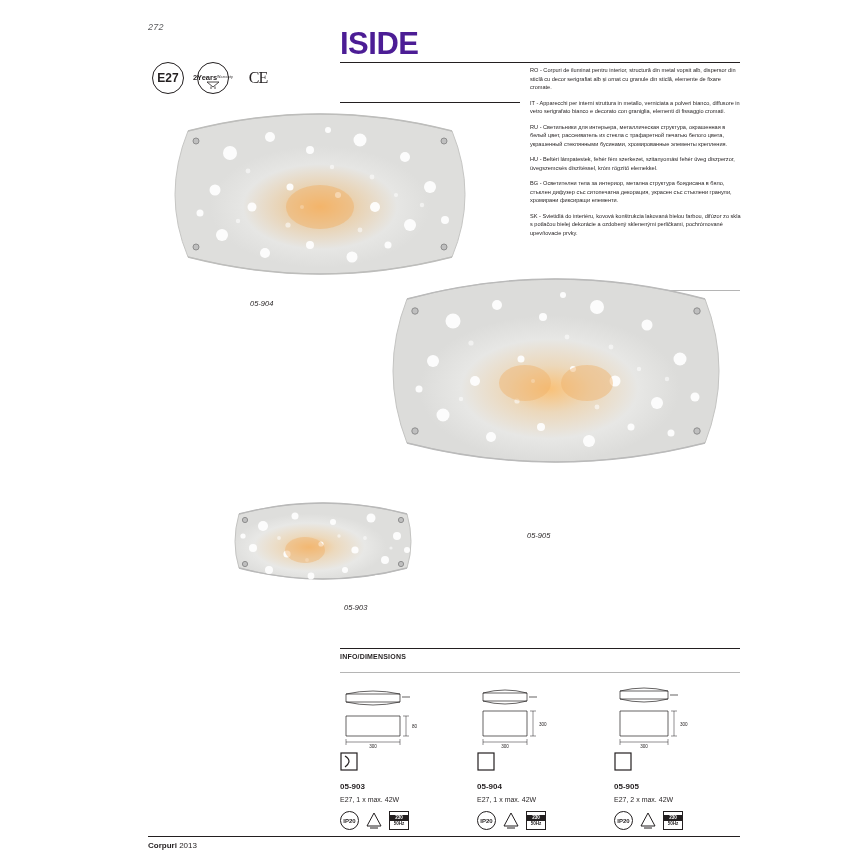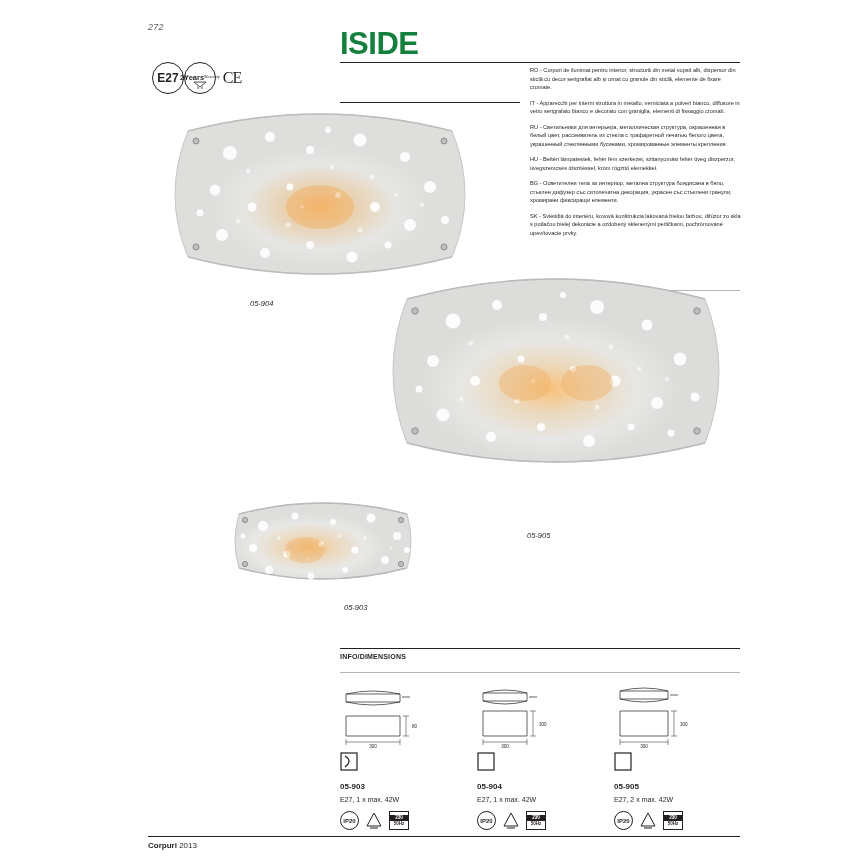--- a/index.html
+++ b/index.html
@@ -16,37 +16,37 @@
 
   
   .page-number {
     position:absolute; left:148px; top:22px;
     font-size:9px; font-style:italic; color:#58595b;
     letter-spacing:0.2px;
   }
   .title {
     position:absolute; left:340px; top:26px;
     font-size:31px; font-weight:bold; letter-spacing:-0.5px;
-    color:#15803d;
+    color:#4c1d95;
   }
   .rule-top {
     position:absolute; left:340px; top:62px; width:400px; height:1px;
     background:#231f20;
   }
   .rule-desc-bottom {
     position:absolute; left:340px; top:102px; width:180px; height:1px;
     background:#231f20;
   }
   .rule-right-bottom {
     position:absolute; left:530px; top:290px; width:210px; height:1px;
     background:#b5b5b5;
   }
 
   
-  .icons { position:absolute; left:152px; top:62px; display:flex; gap:0; align-items:center; }
+  .icons { position:absolute; left:152px; top:62px; display:flex; gap:13px; align-items:center; }
   .circ {
     width:32px; height:32px; border-radius:50%;
     border:1px solid #231f20;
     display:flex; align-items:center; justify-content:center;
     font-size:11px; font-weight:bold;
     position:relative;
   }
   .circ.e27 { font-size:12px; }
   .circ.years { line-height:1.0; }
   .circ.years .y1 { font-size:7.5px; font-weight:bold; }

